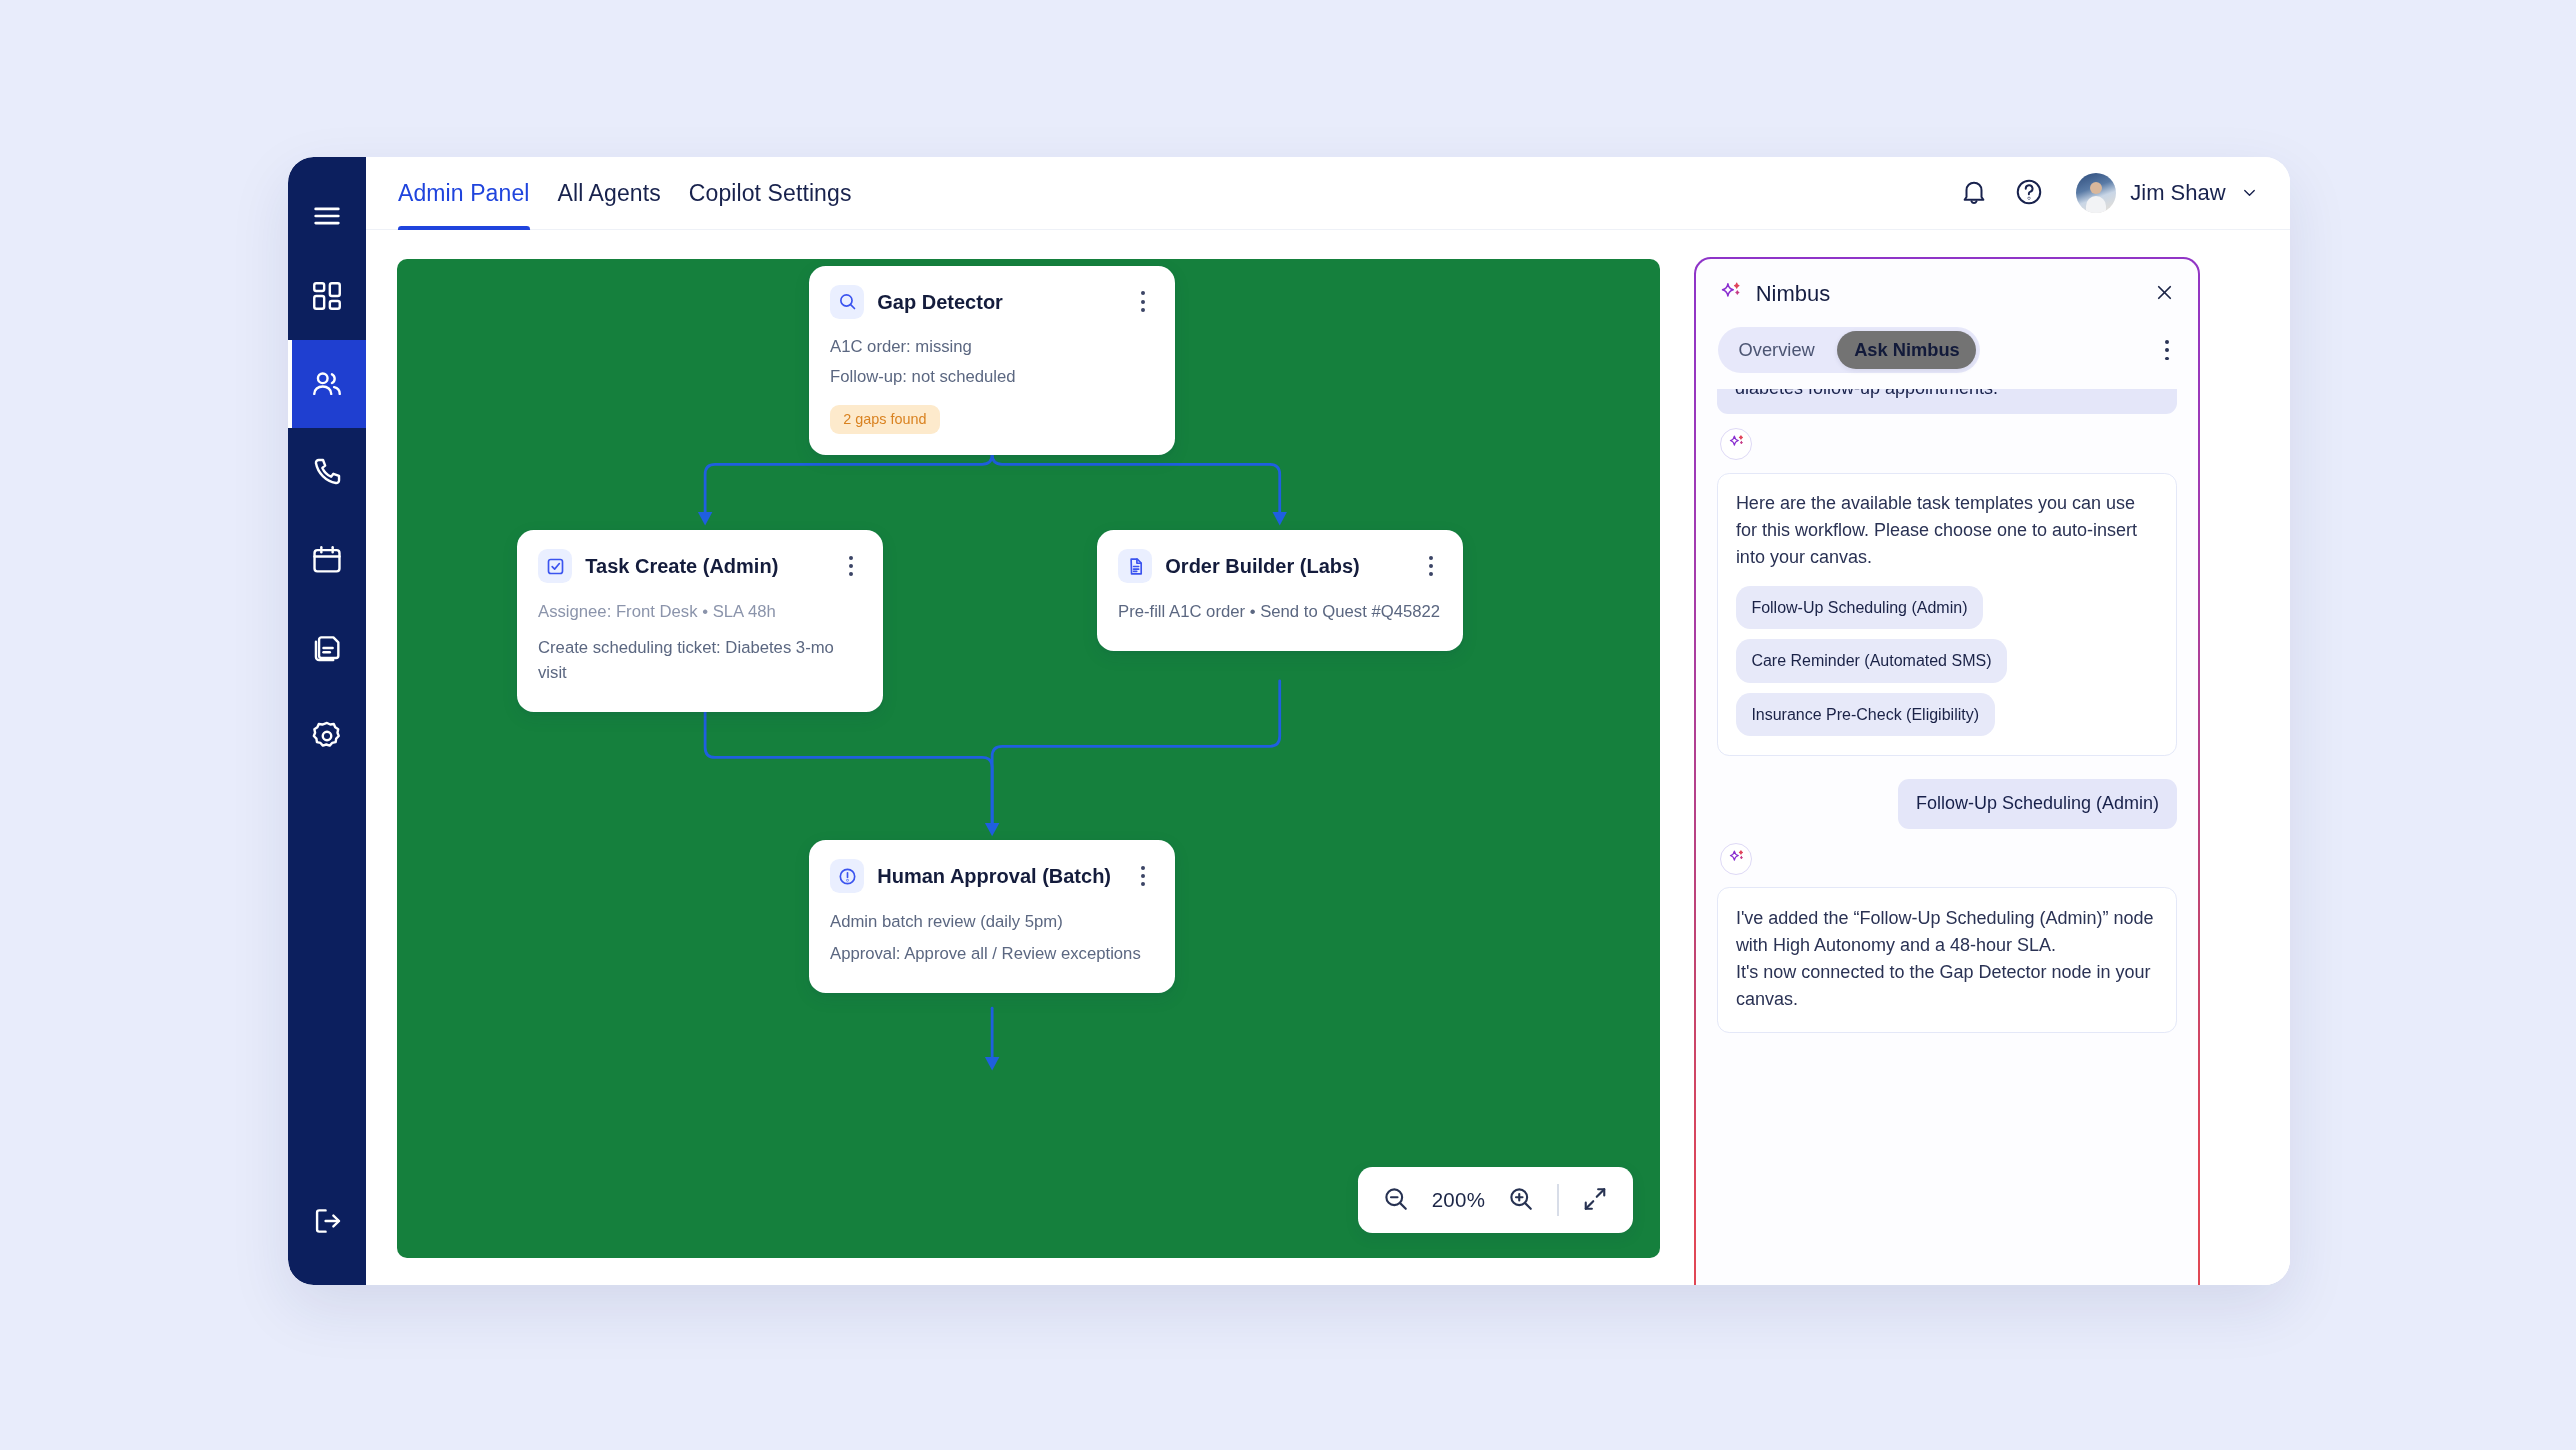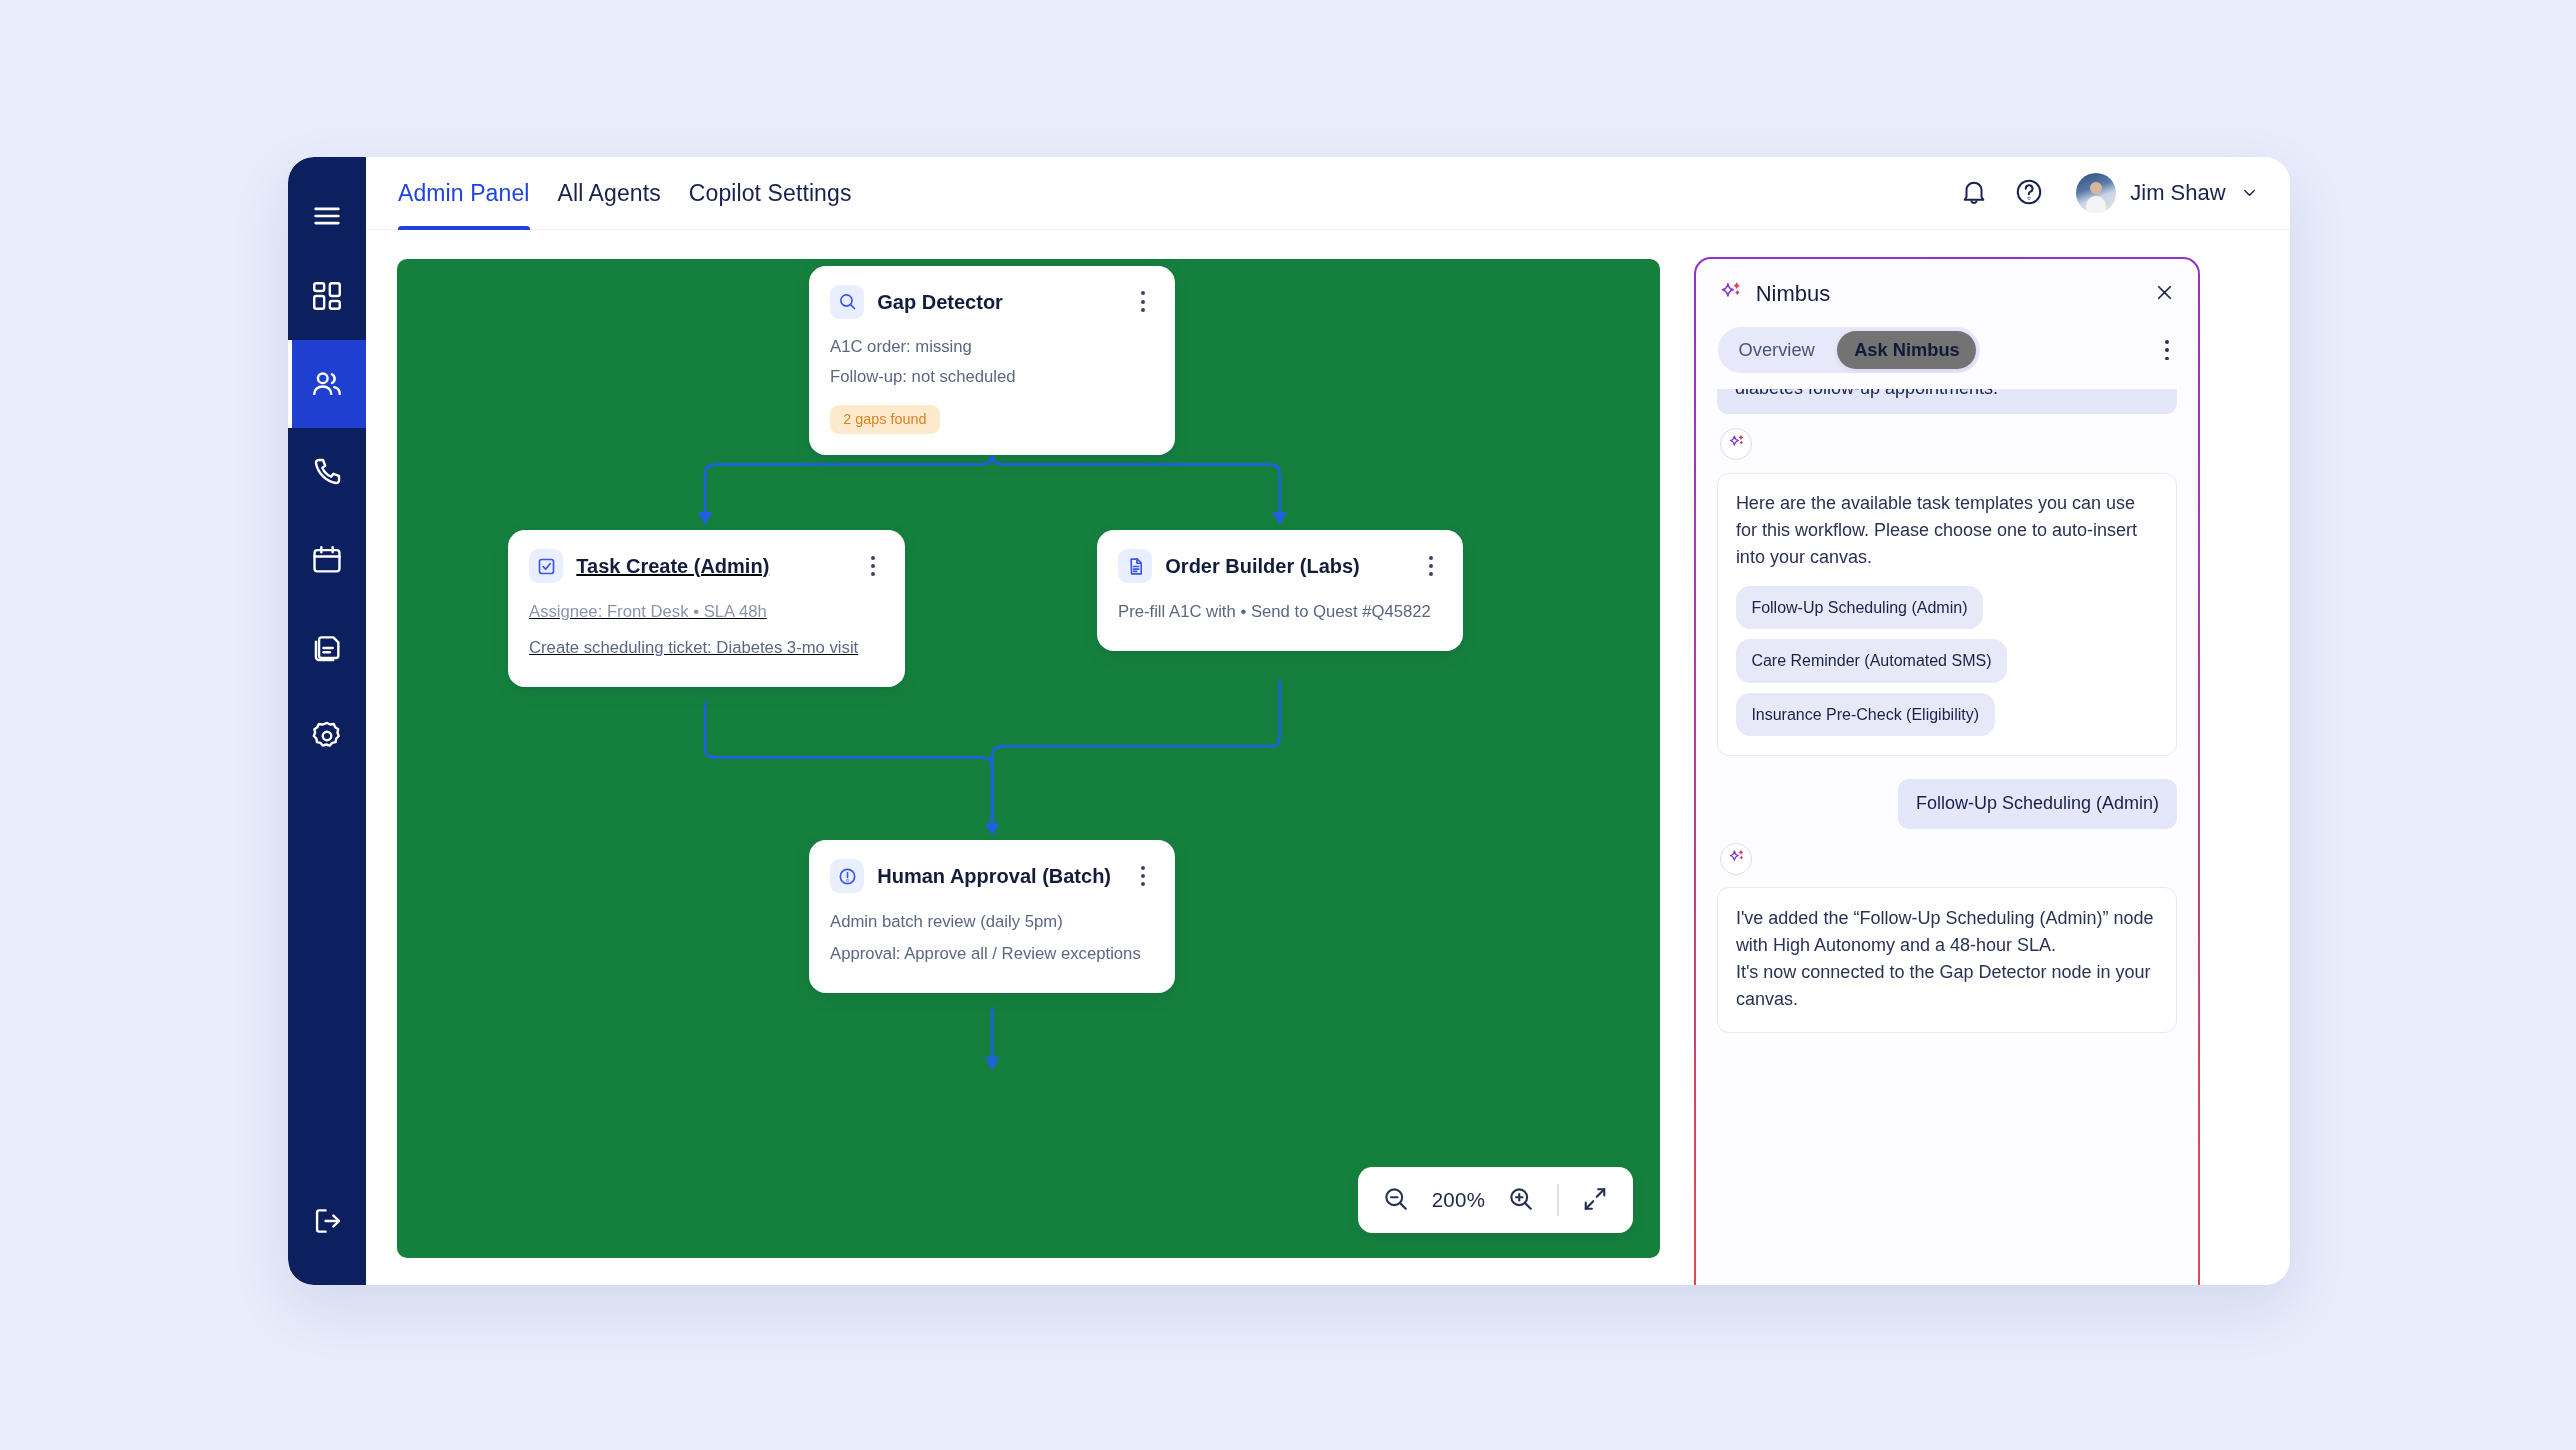--- a/index.html
+++ b/index.html
@@ -201,21 +201,21 @@
     display: inline-block;
     margin-top: 10px;
     background: #fdeacc;
     color: #d98220;
     font-size: 14.4px;
     padding: 6.1px 13.3px;
     border-radius: 9px;
   }
 
   #node-gap      { left: 412px;  top: 6.7px;  width: 366px; }
-  #node-task     { left: 111px;  top: 271px; width: 397px; text-decoration: underline; }
+  #node-task     { left: 120px;  top: 271px; width: 366px; }
   #node-order    { left: 700px; top: 271px; width: 366px; }
   #node-approval { left: 412px;  top: 581px; width: 366px; }
   #node-notifier { left: 412px;  top: 816px; width: 366px; }
 
   
   #zoom-bar {
     position: absolute;
     right: 27px;
     bottom: 25.5px;
     height: 66px;
@@ -584,21 +584,21 @@
             <div class="node-title">Order Builder (Labs)</div>
             <div class="node-kebab">
               <span class="kcol">
                 <i class="kdot"></i>
                   <i class="kdot"></i>
                   <i class="kdot"></i>
               </span>
             </div>
           </div>
           <div class="node-lines">
-            <div class="node-line">Pre-fill A1C with • Send to Quest #Q45822</div>
+            <div class="node-line">Pre-fill A1C order • Send to Quest #Q45822</div>
           </div>
         </div>
 
         <div class="node" id="node-approval">
           <div class="node-head">
             <div class="node-icon">
               <svg viewBox="0 0 24 24" fill="none" stroke="#3b54ef" stroke-width="1.9" stroke-linecap="round">
                 <circle cx="12" cy="12" r="8.2"></circle>
                 <line x1="12" y1="7.8" x2="12" y2="13"></line>
                 <circle cx="12" cy="16.2" r=".3" stroke-width="2.2"></circle>

